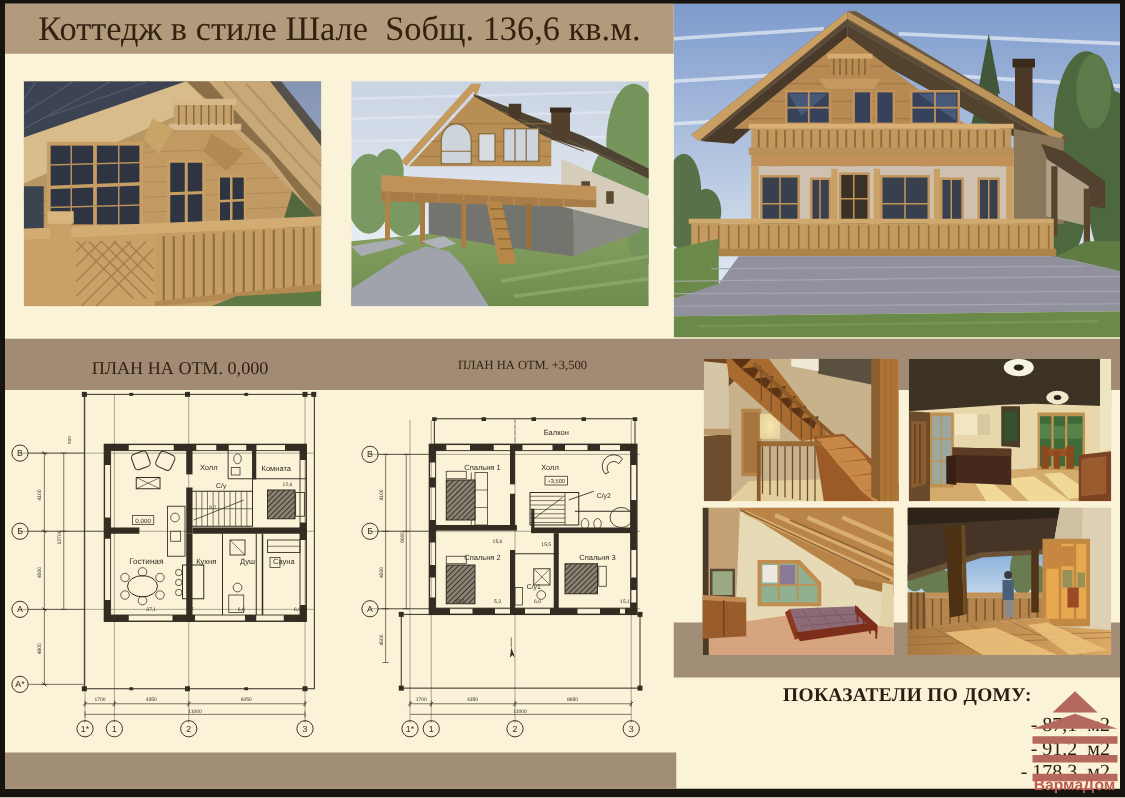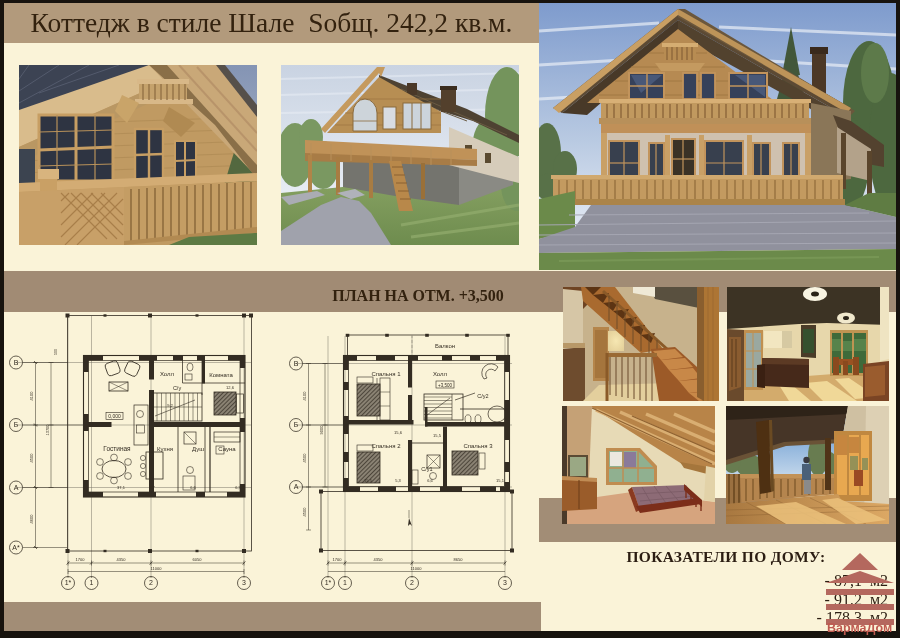--- a/index.html
+++ b/index.html
@@ -8,26 +8,27 @@
 .abs{position:absolute;}
 </style>
 </head>
 <body>
 <div id="page">
 
   <div class="abs" style="left:4px;top:3px;width:892px;height:628px;background:#faf3d8;"></div>
 
   <div class="abs" style="left:4px;top:3px;width:535px;height:40px;background:#b29a7c;"></div>
 
-  <div class="abs" style="left:4px;top:7px;width:535px;text-align:center;font-size:27.5px;color:#33220f;white-space:pre;">Коттедж в стиле Шале  Sобщ. 242,2 кв.м.</div>
+  <div class="abs" style="left:4px;top:7px;width:535px;text-align:center;font-size:27.5px;color:#33220f;white-space:pre;">Коттедж в стиле Шале  Sобщ. 136,6 кв.м.</div>
 
   <div class="abs" style="left:4px;top:271px;width:892px;height:41px;background:#a18b74;"></div>
 
-
-  <div class="abs" style="left:318px;top:287px;width:200px;text-align:center;font-size:16px;color:#33220f;font-weight:bold;">ПЛАН НА ОТМ. +3,500</div>
+  <div class="abs" style="left:44px;top:287px;width:200px;text-align:center;font-size:14.5px;color:#33220f;">ПЛАН НА ОТМ. 0,000</div>
+
+  <div class="abs" style="left:318px;top:287px;width:200px;text-align:center;font-size:10px;color:#33220f;">ПЛАН НА ОТМ. +3,500</div>
 
   <div class="abs" style="left:4px;top:602px;width:537px;height:29px;background:#a28d76;"></div>
 
   <div class="abs" style="left:539px;top:498px;width:357px;height:44px;background:#a28d76;"></div>
 
   <svg class="abs" style="left:19px;top:65px;" width="238" height="180" viewBox="0 0 238 180">
     <defs>
       <linearGradient id="p1sky" x1="0" y1="0" x2="0" y2="1">
         <stop offset="0" stop-color="#8494b4"></stop>
           <stop offset="1" stop-color="#a8b4c6"></stop>

